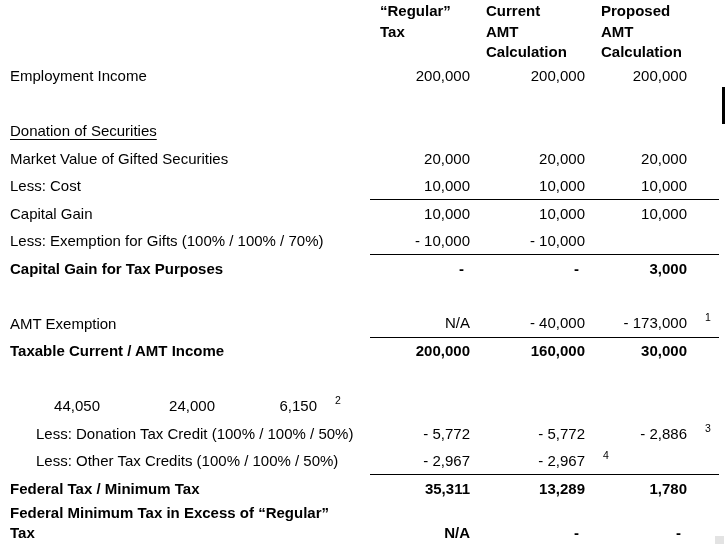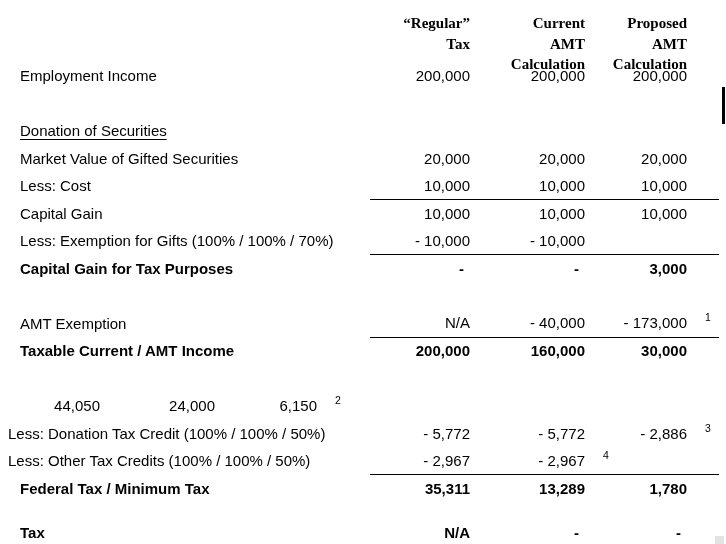--- a/index.html
+++ b/index.html
@@ -6,28 +6,28 @@
   .sheet{
     position:relative;
     width:726px;height:544px;
     background:#ffffff;color:#000000;
     font-family:"Liberation Sans",sans-serif;
     font-size:15px;
     overflow:hidden;
   }
   
   .hdr{display:grid;grid-template-columns:370px 100px 115px 102px 32px;height:62px;}
-  .hcell{font-weight:bold;text-align:right;line-height:20.5px;padding-top:13px;font-family:Liberation Serif, serif;}
+  .hcell{font-weight:bold;text-align:left;line-height:20.5px;padding-top:1px;}
   .hcell.c1{padding-left:10px;}
   .hcell.c2,.hcell.c3{padding-left:16px;}
   
   .row{display:grid;grid-template-columns:370px 349px;height:27.5px;align-items:center;}
   .row.short{height:20.5px;}
-  .label{padding-left:20px;white-space:nowrap;}
-  .label.indent{padding-left:8px;}
+  .label{padding-left:10px;white-space:nowrap;}
+  .label.indent{padding-left:8px;margin-left:28px;}
   .section-label{text-decoration:underline;text-underline-offset:3px;}
   .vals{display:grid;grid-template-columns:100px 115px 102px 32px;height:100%;align-items:center;}
   .vals.rule{border-bottom:1.5px solid #000;}
   .cell{text-align:right;white-space:nowrap;}
   .cell.dash{padding-right:6px;}
   .sup{font-size:10.5px;text-align:left;padding-left:18px;align-self:start;padding-top:2px;}
   .bold{font-weight:bold;}
   
   .scroll-thumb{position:absolute;top:87px;right:1px;width:3px;height:37px;background:#000;}
   .corner-artifact{position:absolute;bottom:0;right:2px;width:9px;height:8px;background:#e3e3e3;}
@@ -179,20 +179,21 @@
     <div class="label">Federal Tax / Minimum Tax</div>
     <div class="vals">
       <div class="cell">35,311</div>
       <div class="cell">13,289</div>
       <div class="cell">1,780</div>
       <div class="sup"></div>
     </div>
   </div>
 
   <div class="row short bold">
+    <div class="label">Federal Minimum Tax in Excess of “Regular”</div>
     <div class="vals"></div>
   </div>
 
   <div class="row short bold">
     <div class="label">Tax</div>
     <div class="vals">
       <div class="cell">N/A</div>
       <div class="cell dash">-</div>
       <div class="cell dash">-</div>
       <div class="sup"></div>

